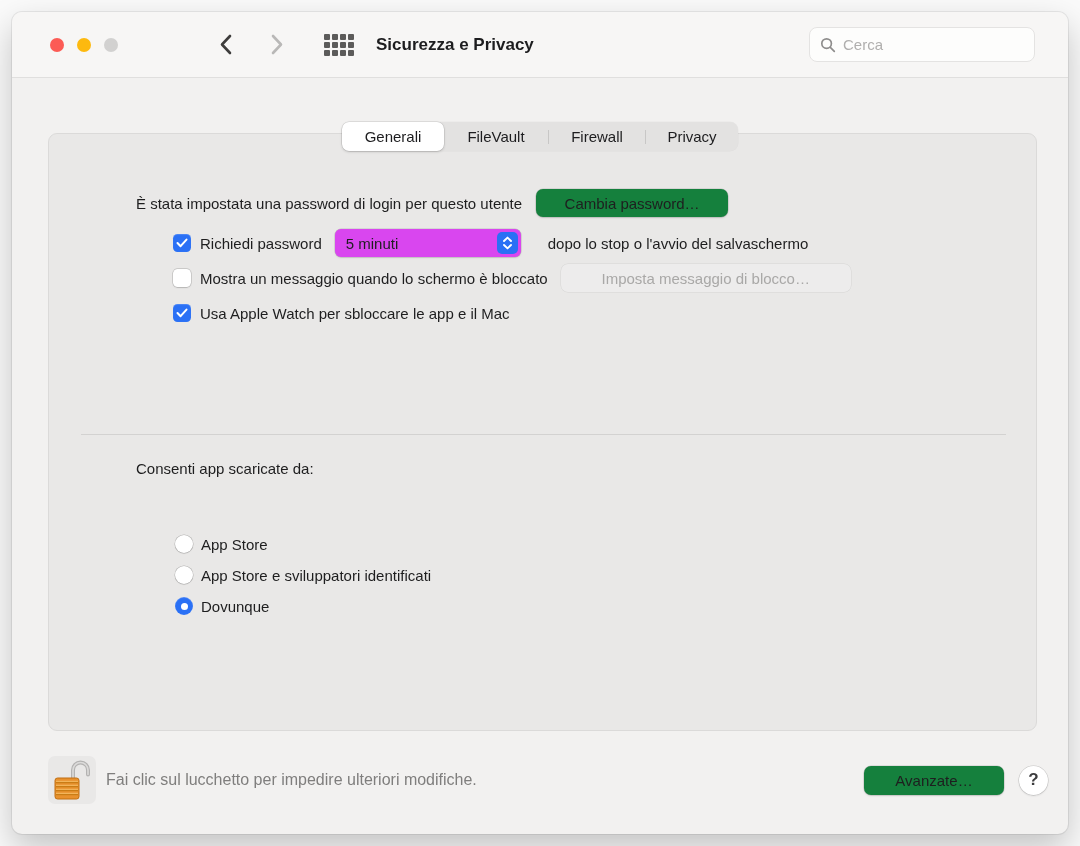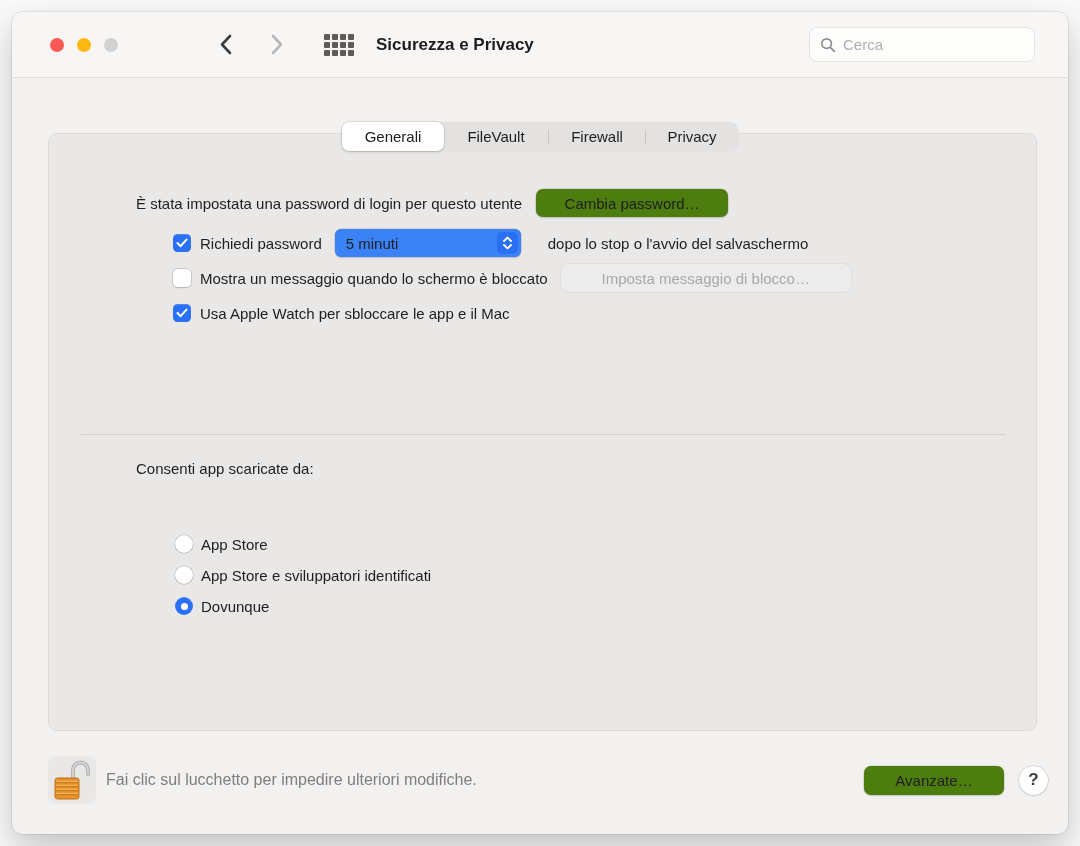--- a/index.html
+++ b/index.html
@@ -62,39 +62,39 @@
   .panel {
     position:absolute; left:36px; top:121px; width:989px; height:598px;
     background:#e9e8e7; border:1px solid #dbdad9; border-radius:9px;
   }
   .row { position:absolute; display:flex; align-items:center; font-size:15px; color:#1e1e1f; }
   .r-password { left:87px; top:54px; height:30px; gap:14px; }
   .r-require  { left:124px; top:95px; height:28px;text-align:right; }
   .r-message  { left:124px; top:130px; height:28px; }
   .r-watch    { left:124px; top:165px; height:28px; }
   .btn {
-    background:#4d7c0f; border-radius:7px; height:28px;
+    background:#15803d; border-radius:7px; height:28px;
     display:flex; align-items:center; justify-content:center;
     font-size:15px; color:#1e1e1f;
     box-shadow:0 0 0 0.5px rgba(0,0,0,0.16), 0 1px 2px rgba(0,0,0,0.12);
   }
   .btn.change { width:192px; }
   .btn.disabled {
     background:#edecec; color:#a9a8a7; margin-left:13px; width:290px;
     box-shadow:0 0 0 0.5px rgba(0,0,0,0.08);
   }
   .checkbox {
     width:18px; height:18px; border-radius:4.5px; margin-right:9px; flex:none;
     display:flex; align-items:center; justify-content:center;
   }
   .checkbox.on { background:#2a70f5; box-shadow:inset 0 0.5px 1px rgba(255,255,255,0.3); }
   .checkbox.off { background:#ffffff; box-shadow:0 0 0 0.5px rgba(0,0,0,0.22), 0 0.5px 1.5px rgba(0,0,0,0.12); }
   .select {
     position:relative; width:186px; height:28px; margin-left:13px;
-    background:#3b82f6; border-radius:6px;
+    background:#d946ef; border-radius:6px;
     box-shadow:0 0 0 0.5px rgba(0,0,0,0.16), 0 1px 2px rgba(0,0,0,0.10);
     display:flex; align-items:center; padding-left:11px; font-size:15px;
   }
   .stepper {
     position:absolute; right:3px; top:3px; width:21px; height:22px;
     background:#2a70f5; border-radius:5px;
     display:flex; align-items:center; justify-content:center;
   }
   .after-select { margin-left:27px; }
   .hr { position:absolute; left:32px; top:300px; width:925px; height:1px; background:#d3d2d1; }

